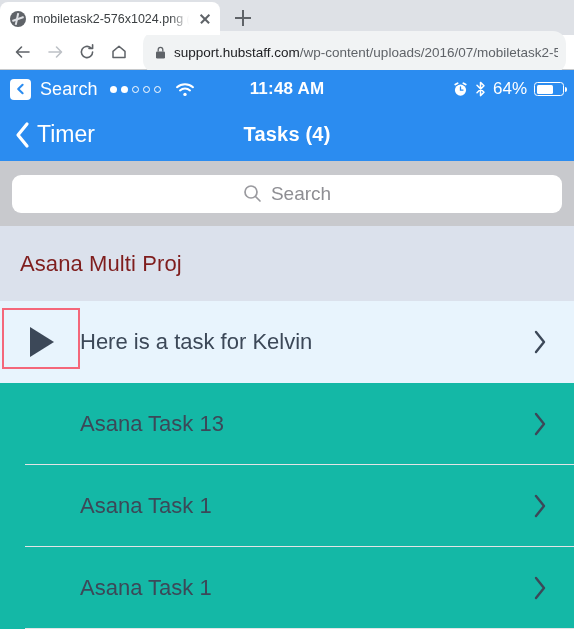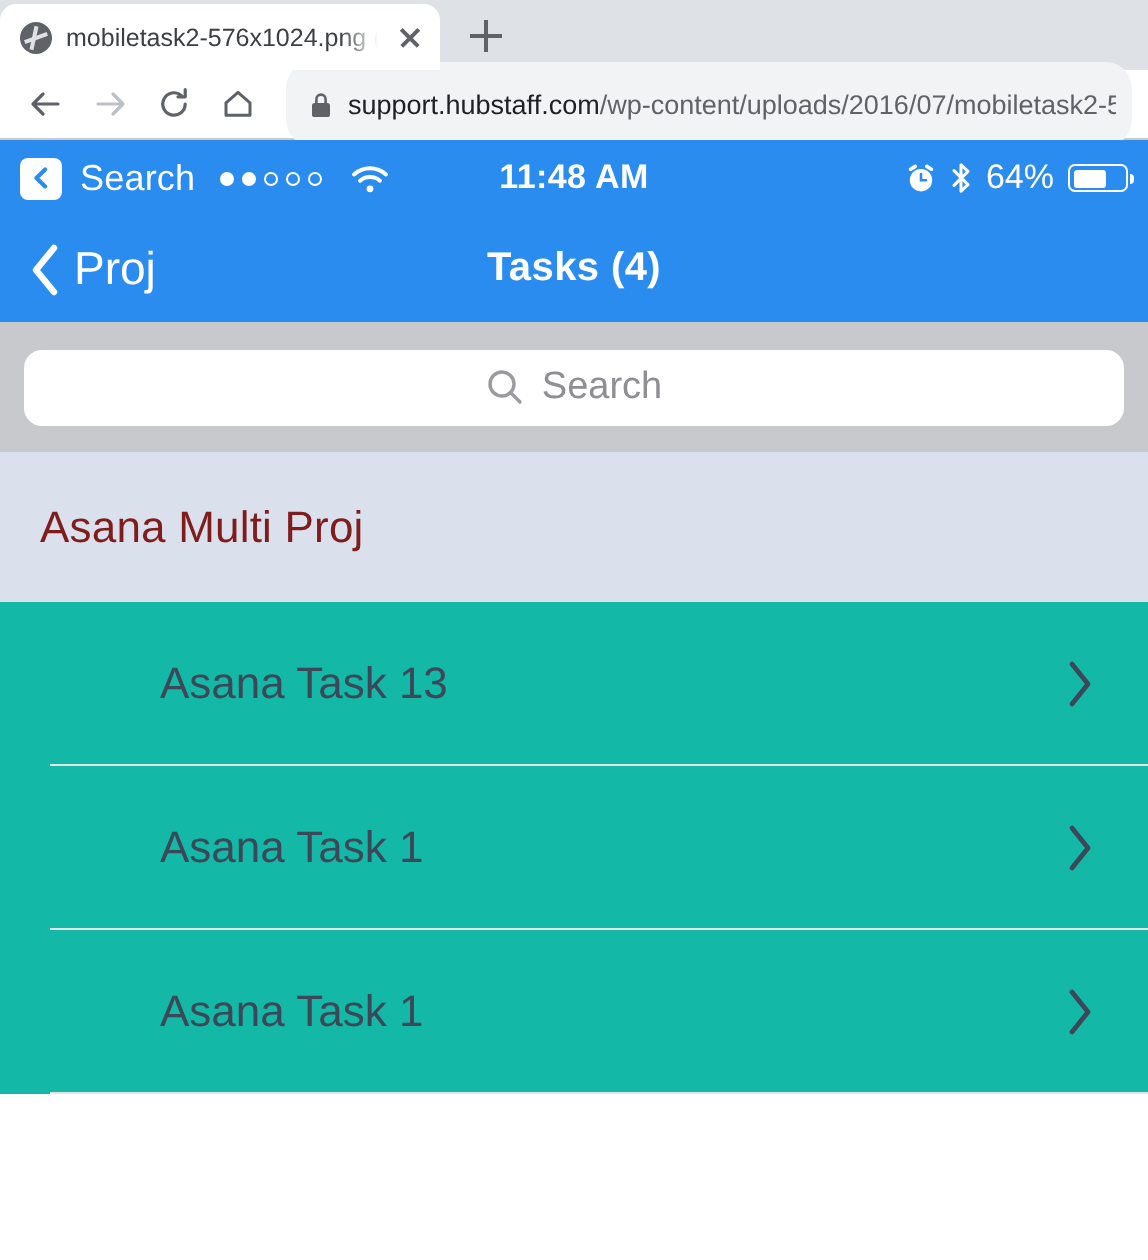--- a/index.html
+++ b/index.html
@@ -290,21 +290,21 @@
     </div>
   </div>
 
   <div class="navbar">
     <div class="nav-back">
       <span style="display:flex;">
         <svg width="17" height="28" viewBox="0 0 17 28">
           <path d="M13 3 L4 14 L13 25" fill="none" stroke="#ffffff" stroke-width="3.2" stroke-linecap="round" stroke-linejoin="round"></path>
         </svg>
       </span>
-      <span class="nav-back-label">Proj</span>
+      <span class="nav-back-label">Timer</span>
     </div>
     <div class="nav-title">Tasks (4)</div>
   </div>
 
   <div class="searchband">
     <div class="searchfield">
       <span style="display:flex;">
         <svg width="19" height="19" viewBox="0 0 19 19">
           <circle cx="8" cy="8" r="6" fill="none" stroke="#9a9a9f" stroke-width="1.7"></circle>
           <path d="M12.5 12.5 L17 17" stroke="#9a9a9f" stroke-width="1.7" stroke-linecap="round"></path>
@@ -313,20 +313,32 @@
       <span class="search-ph">Search</span>
     </div>
   </div>
 
   <div class="section-header">
     <span class="section-title">Asana Multi Proj</span>
   </div>
 
   <div class="task-list">
 
+    <div class="task-row active">
+      <span class="task-lead">
+        <span class="play-triangle"></span>
+      </span>
+      <span class="task-label">Here is a task for Kelvin</span>
+      <span class="task-chevron">
+        <svg width="16" height="26" viewBox="0 0 16 26">
+          <path d="M4 3 L12 13 L4 23" fill="none" stroke="#3c4858" stroke-width="2.4" stroke-linecap="round" stroke-linejoin="round"></path>
+        </svg>
+      </span>
+      <span class="highlight-box"></span>
+    </div>
 
     <div class="task-row">
       <span class="task-lead"></span>
       <span class="task-label">Asana Task 13</span>
       <span class="task-chevron">
         <svg width="16" height="26" viewBox="0 0 16 26">
           <path d="M4 3 L12 13 L4 23" fill="none" stroke="#3c4858" stroke-width="2.4" stroke-linecap="round" stroke-linejoin="round"></path>
         </svg>
       </span>
       <span class="row-sep"></span>

